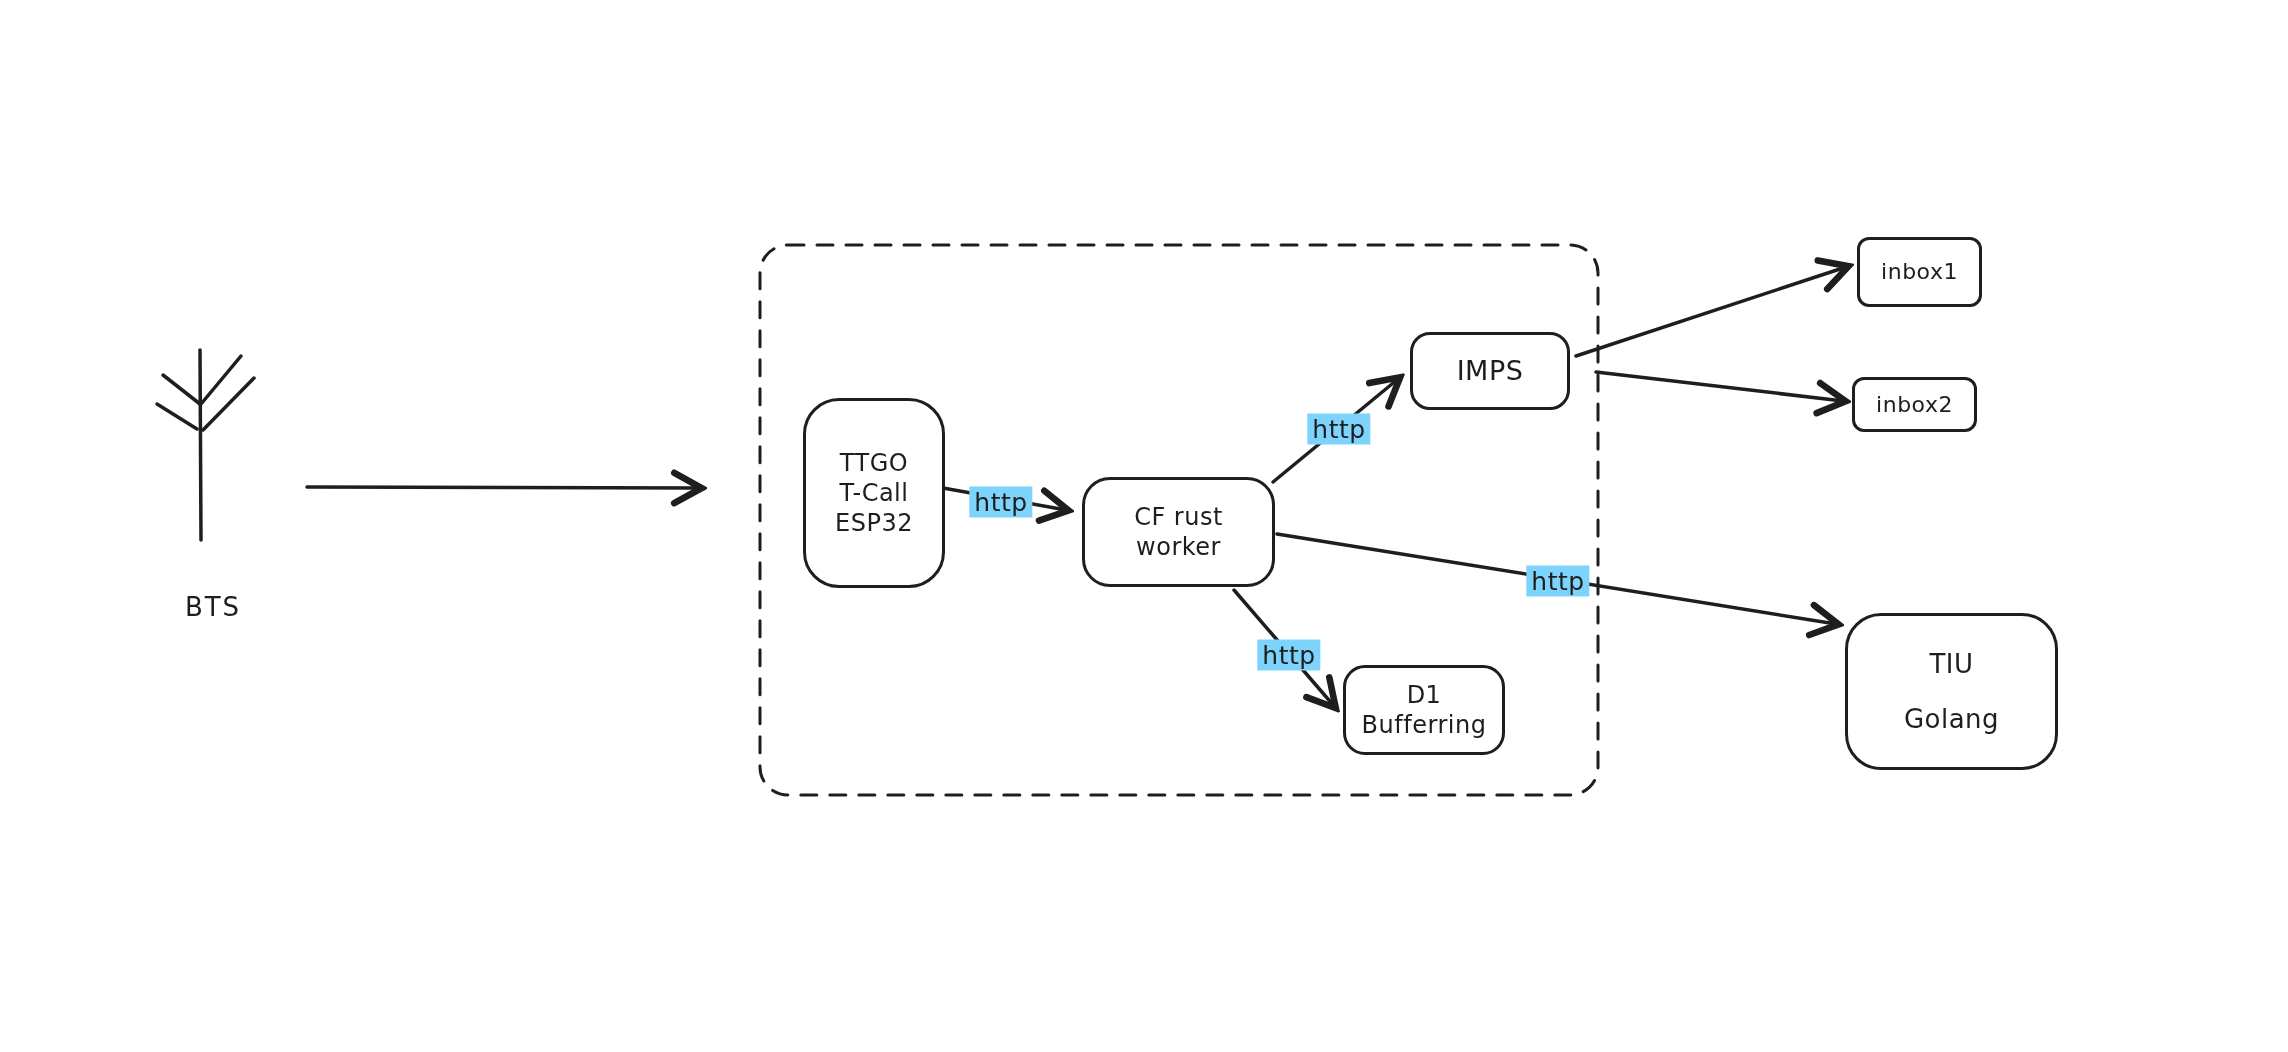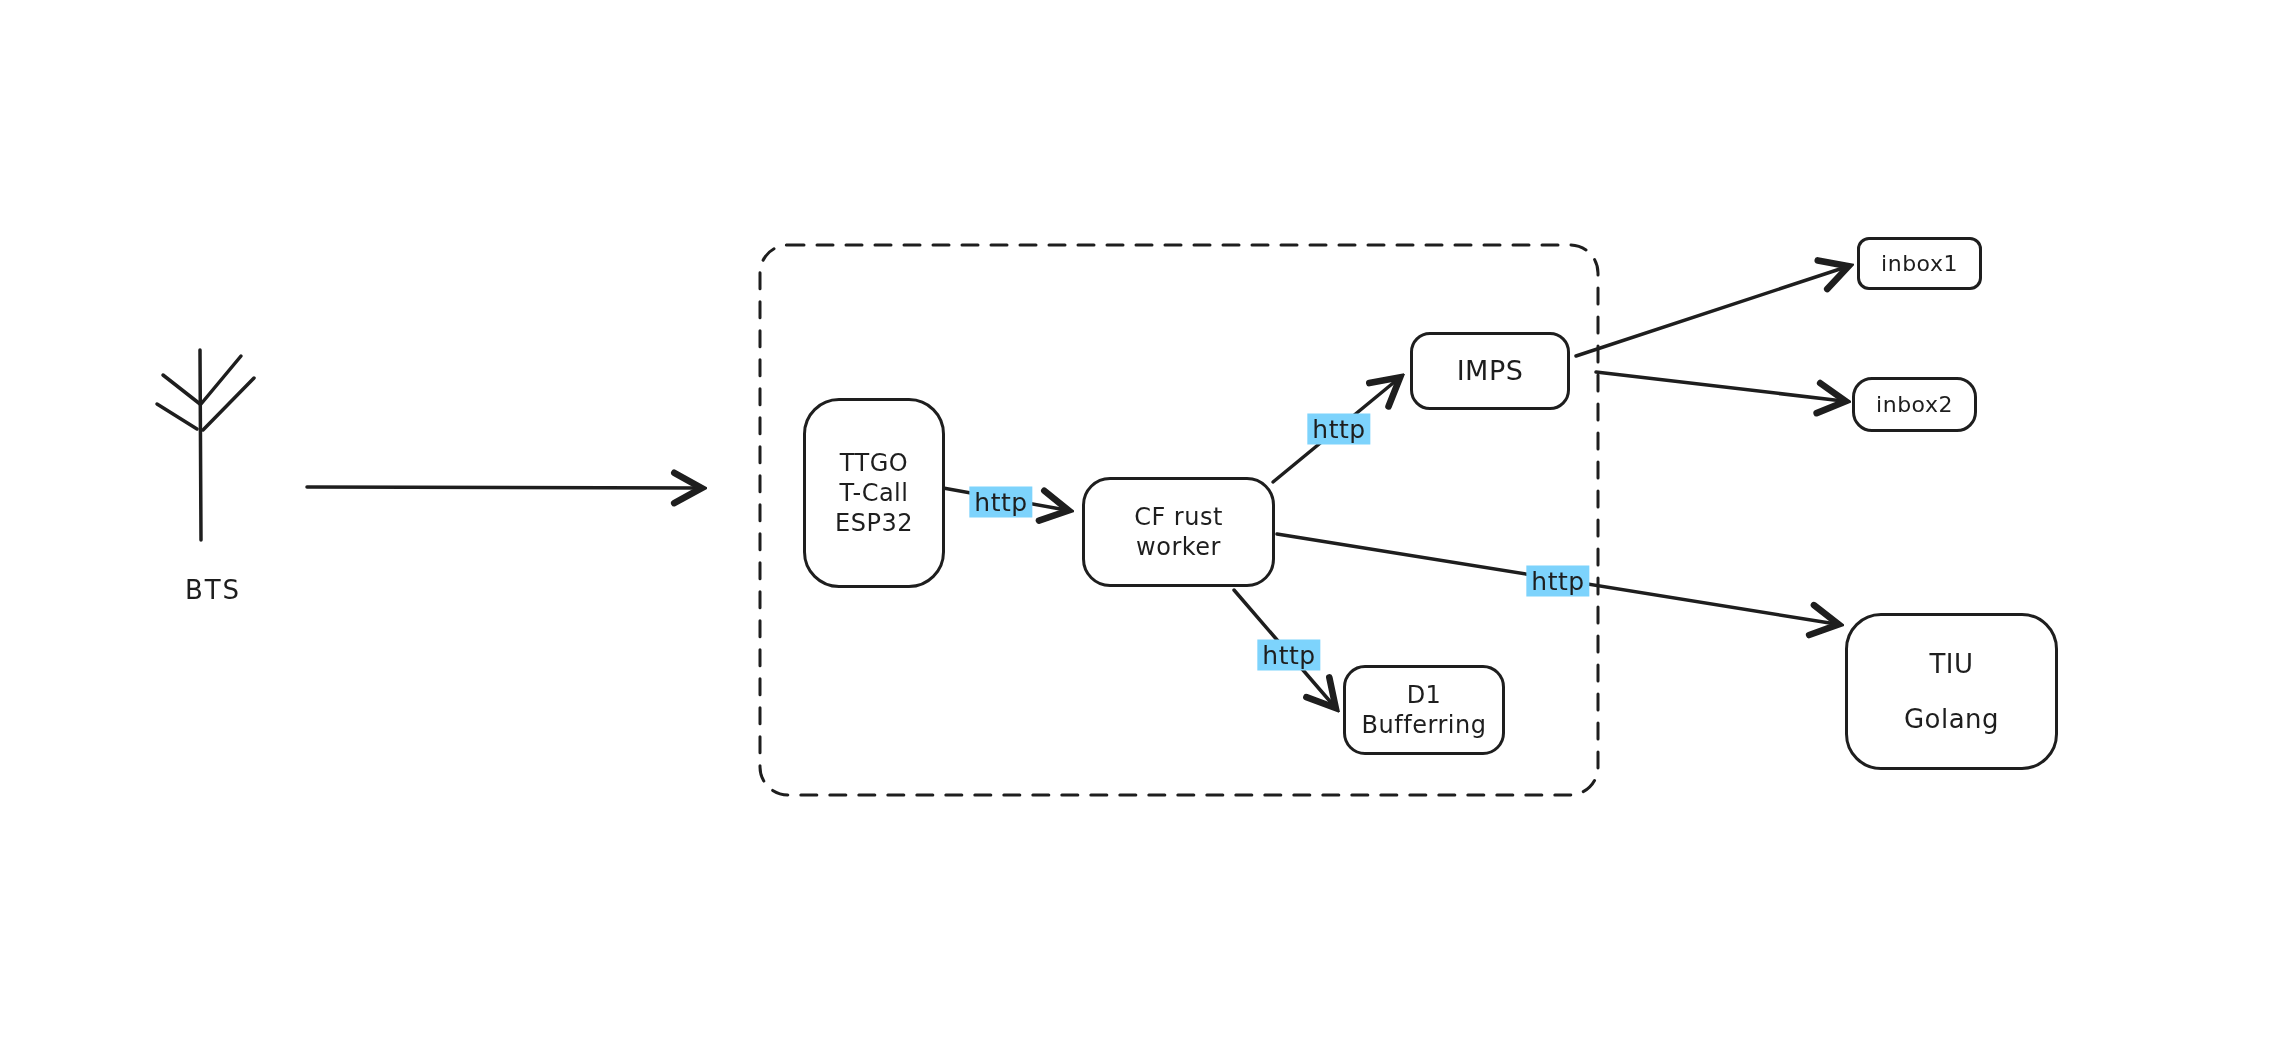--- a/index.html
+++ b/index.html
@@ -28,40 +28,40 @@
   }
   .node .ln { line-height: 1.25; white-space: nowrap; }
 
   .node-ttgo   { left: 803px;  top: 398px; width: 142px; height: 190px; border-radius: 36px; font-size: 24px; }
   .node-cf     { left: 1082px; top: 477px; width: 193px; height: 110px; border-radius: 28px; font-size: 24px; }
   .node-imps   { left: 1410px; top: 332px; width: 160px; height: 78px;  border-radius: 20px; font-size: 27px; }
   .node-d1     { left: 1343px; top: 665px; width: 162px; height: 90px;  border-radius: 22px; font-size: 24px; }
   .node-tiu    { left: 1845px; top: 613px; width: 213px; height: 157px; border-radius: 36px; font-size: 26px; }
   .node-tiu .ln { line-height: 1.1; text-align: right; }
   .node-tiu .gap { height: 26px; }
-  .node-inbox1 { left: 1857px; top: 237px; width: 125px; height: 53px;  border-radius: 12px; font-size: 22px; border-width: 3px; text-align: center; }
-  .node-inbox2 { left: 1852px; top: 377px; width: 125px; height: 55px;  border-radius: 20px; font-size: 22px; border-width: 3px; }
+  .node-inbox1 { left: 1857px; top: 237px; width: 125px; height: 70px;  border-radius: 12px; font-size: 22px; border-width: 3px; text-align: center; }
+  .node-inbox2 { left: 1852px; top: 377px; width: 125px; height: 55px;  border-radius: 12px; font-size: 22px; border-width: 3px; }
 
   .edge-label {
     position: absolute;
     transform: translate(-50%, -50%);
     background: #7dd3fc;
     padding: 1px 5px;
     font-size: 25px;
     letter-spacing: 0.5px;
     white-space: nowrap;
   }
   .lbl-http-ttgo-cf  { left: 1001px; top: 502px; }
   .lbl-http-cf-imps  { left: 1339px; top: 429px; }
   .lbl-http-cf-tiu   { left: 1558px; top: 581px; }
   .lbl-http-cf-d1    { left: 1289px; top: 655px; }
 
   .lbl-bts {
     position: absolute;
-    left: 213px; top: 590px;
+    left: 213px; top: 607px;
     transform: translate(-50%, -50%);
     font-size: 26px;
     letter-spacing: 2px;
   }
 </style>
 </head>
 <body>
 
 <div class="canvas">
 

